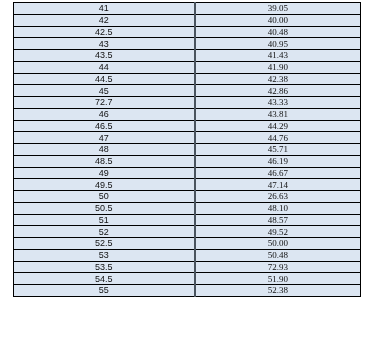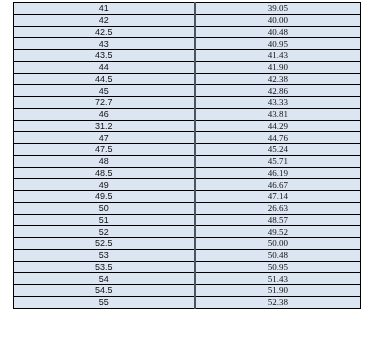--- a/index.html
+++ b/index.html
@@ -99,30 +99,26 @@
         </tr>
         <tr>
           <td class="cell-size">72.7</td>
           <td class="cell-value">43.33</td>
         </tr>
         <tr>
           <td class="cell-size">46</td>
           <td class="cell-value">43.81</td>
         </tr>
         <tr>
-          <td class="cell-size">31.2</td>
+          <td class="cell-size">46.5</td>
           <td class="cell-value">44.29</td>
         </tr>
         <tr>
           <td class="cell-size">47</td>
           <td class="cell-value">44.76</td>
-        </tr>
-        <tr>
-          <td class="cell-size">47.5</td>
-          <td class="cell-value">45.24</td>
         </tr>
         <tr>
           <td class="cell-size">48</td>
           <td class="cell-value">45.71</td>
         </tr>
         <tr>
           <td class="cell-size">48.5</td>
           <td class="cell-value">46.19</td>
         </tr>
         <tr>
@@ -131,42 +127,42 @@
         </tr>
         <tr>
           <td class="cell-size">49.5</td>
           <td class="cell-value">47.14</td>
         </tr>
         <tr>
           <td class="cell-size">50</td>
           <td class="cell-value">26.63</td>
         </tr>
         <tr>
+          <td class="cell-size">50.5</td>
+          <td class="cell-value">48.10</td>
+        </tr>
+        <tr>
           <td class="cell-size">51</td>
           <td class="cell-value">48.57</td>
         </tr>
         <tr>
           <td class="cell-size">52</td>
           <td class="cell-value">49.52</td>
         </tr>
         <tr>
           <td class="cell-size">52.5</td>
           <td class="cell-value">50.00</td>
         </tr>
         <tr>
           <td class="cell-size">53</td>
           <td class="cell-value">50.48</td>
         </tr>
         <tr>
           <td class="cell-size">53.5</td>
-          <td class="cell-value">50.95</td>
-        </tr>
-        <tr>
-          <td class="cell-size">54</td>
-          <td class="cell-value">51.43</td>
+          <td class="cell-value">72.93</td>
         </tr>
         <tr>
           <td class="cell-size">54.5</td>
           <td class="cell-value">51.90</td>
         </tr>
         <tr>
           <td class="cell-size">55</td>
           <td class="cell-value">52.38</td>
         </tr>
       </tbody>

